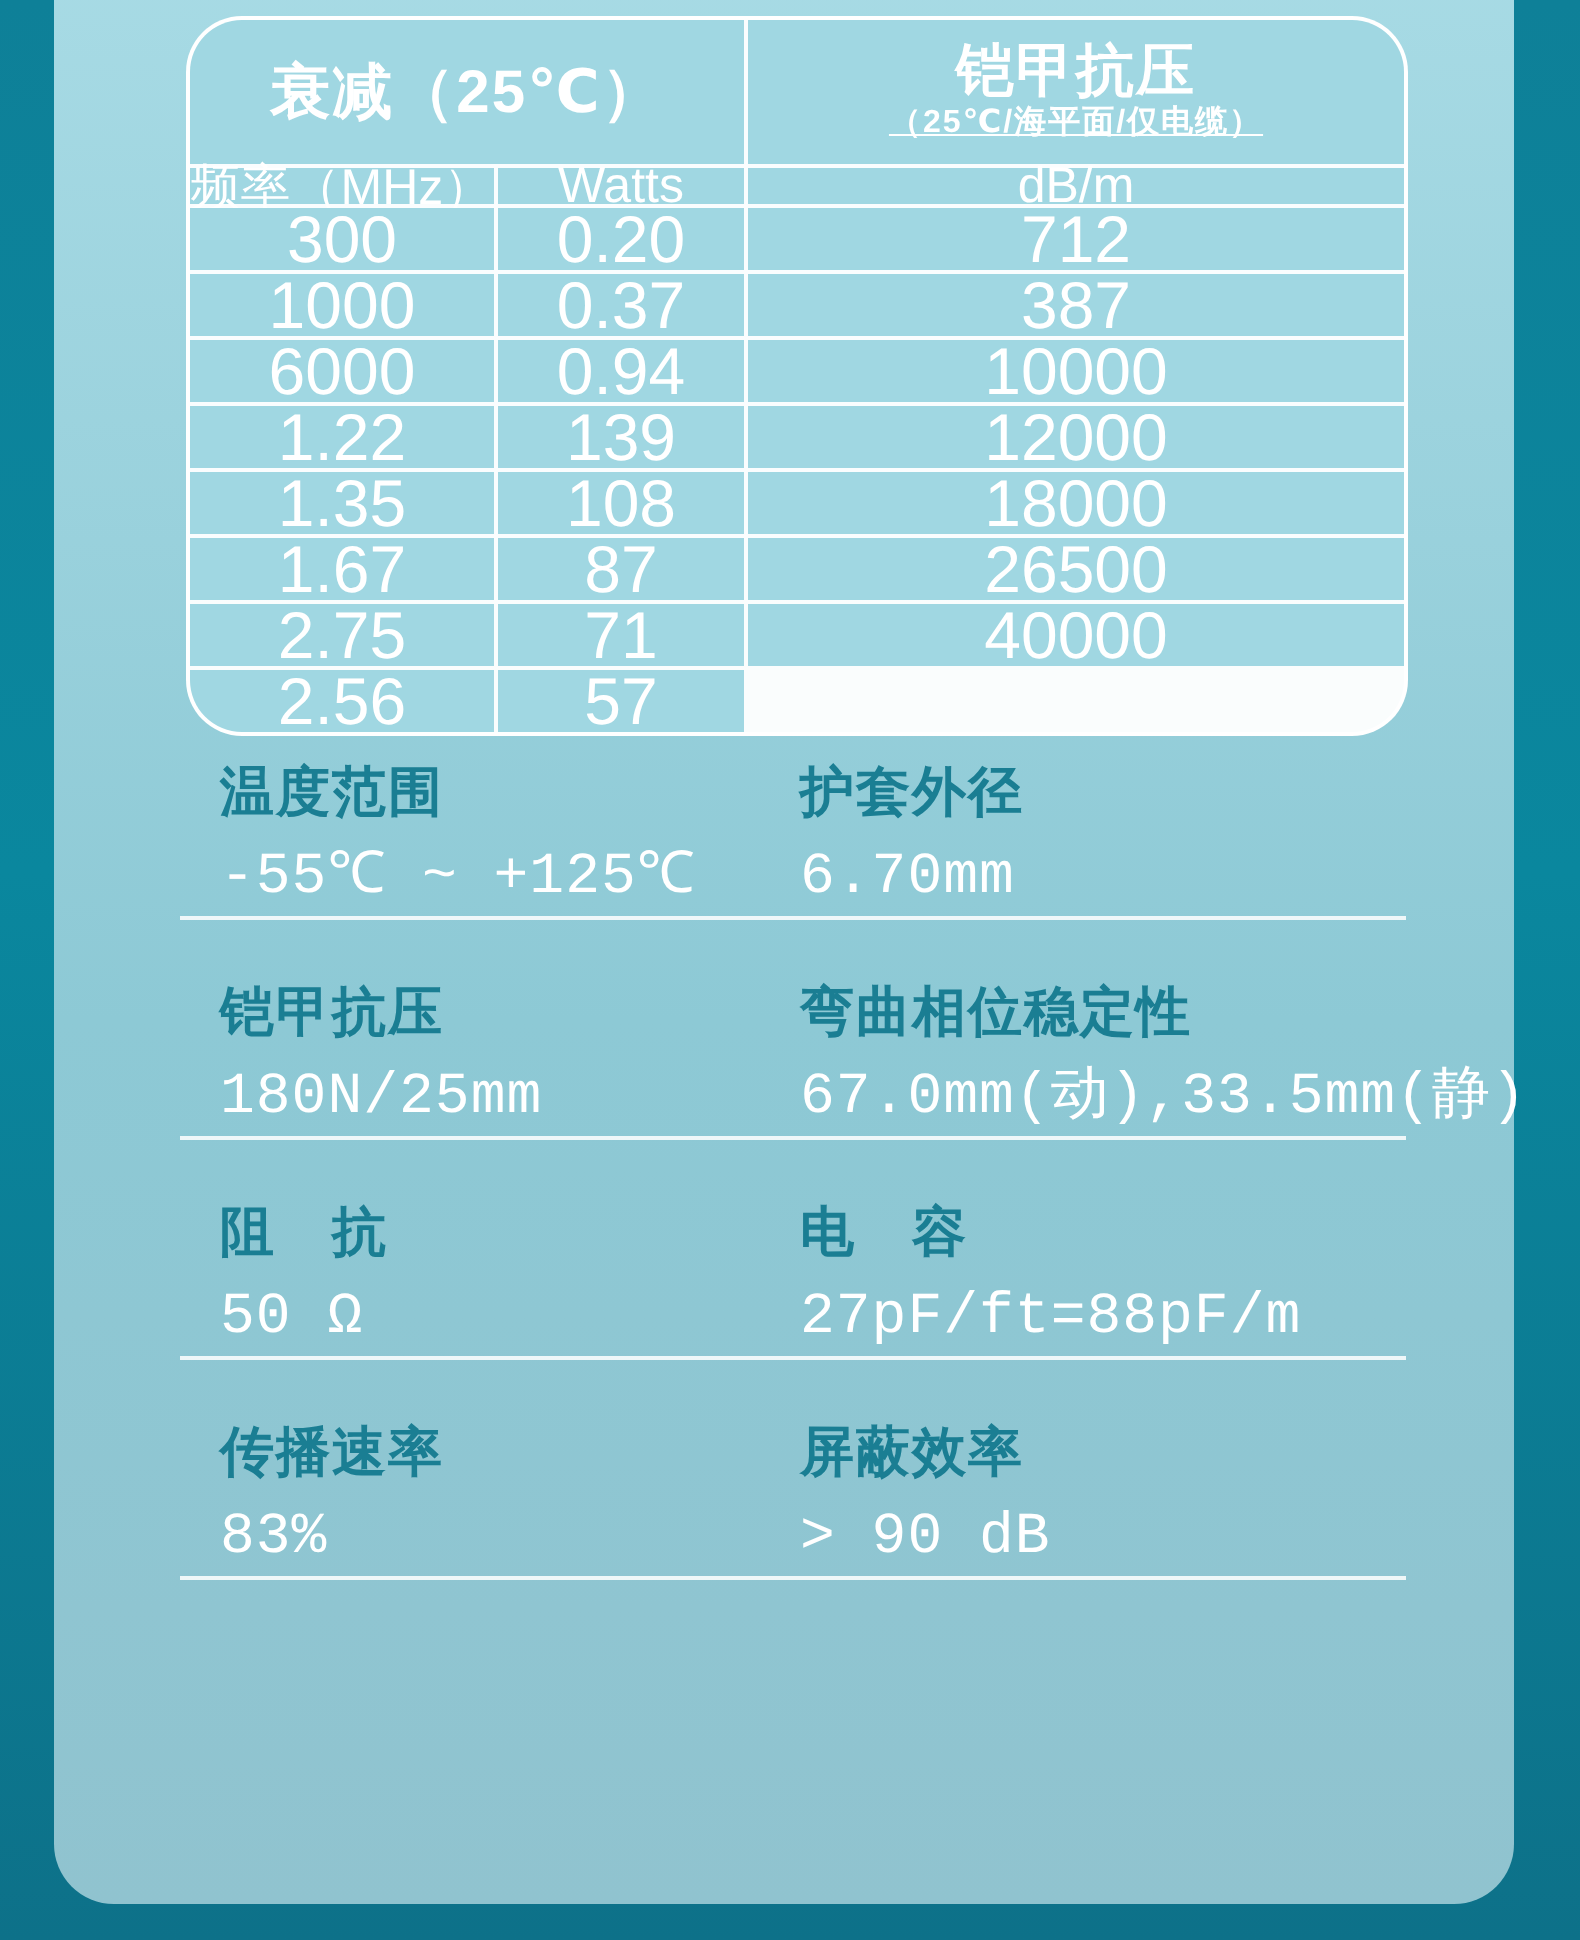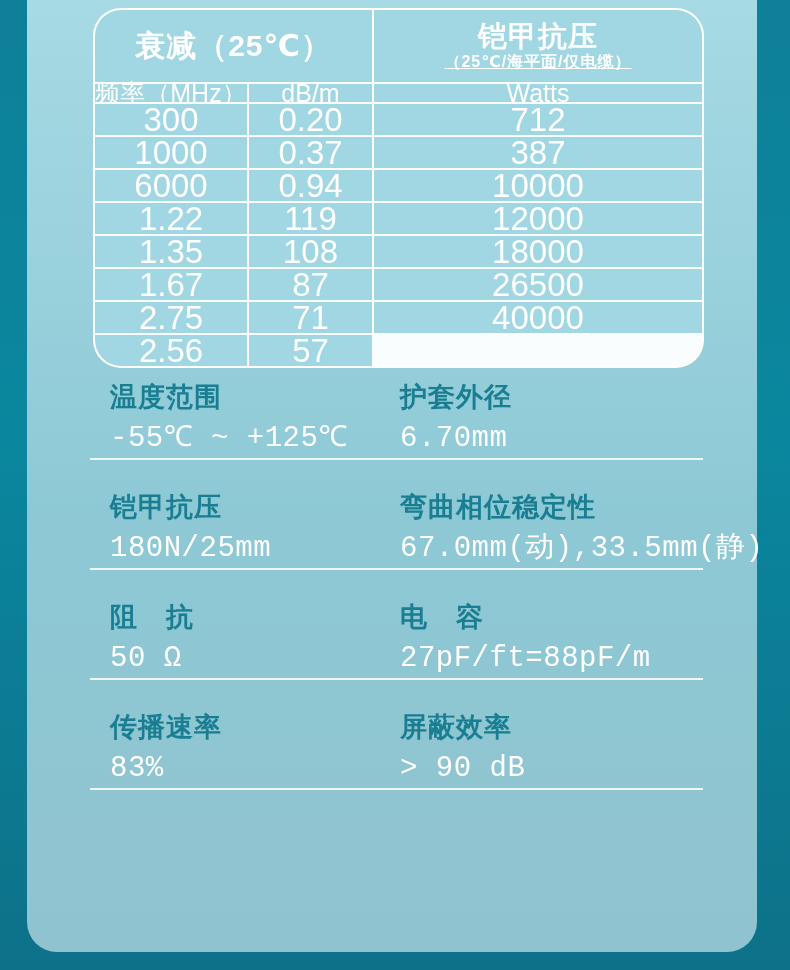--- a/index.html
+++ b/index.html
@@ -59,37 +59,37 @@
   <div class="table-wrap">
     <div class="grid">
 
       <div class="cell hgroup span2">衰减（25℃）</div>
       <div class="cell hgroup power">
         <div class="power-line1">铠甲抗压</div>
         <div class="power-line2">（25℃/海平面/仅电缆）</div>
       </div>
 
       <div class="cell subhead">频率（MHz）</div>
+      <div class="cell subhead">Watts</div>
       <div class="cell subhead">dB/m</div>
-      <div class="cell subhead">Watts</div>
 
       <div class="cell datacell">300</div>
       <div class="cell datacell">0.20</div>
       <div class="cell datacell">712</div>
 
       <div class="cell datacell">1000</div>
       <div class="cell datacell">0.37</div>
       <div class="cell datacell">387</div>
 
       <div class="cell datacell">6000</div>
       <div class="cell datacell">0.94</div>
 
       <div class="cell datacell">10000</div>
       <div class="cell datacell">1.22</div>
-      <div class="cell datacell">119</div>
+      <div class="cell datacell">139</div>
 
       <div class="cell datacell">12000</div>
       <div class="cell datacell">1.35</div>
       <div class="cell datacell">108</div>
 
       <div class="cell datacell">18000</div>
       <div class="cell datacell">1.67</div>
       <div class="cell datacell">87</div>
 
       <div class="cell datacell">26500</div>

